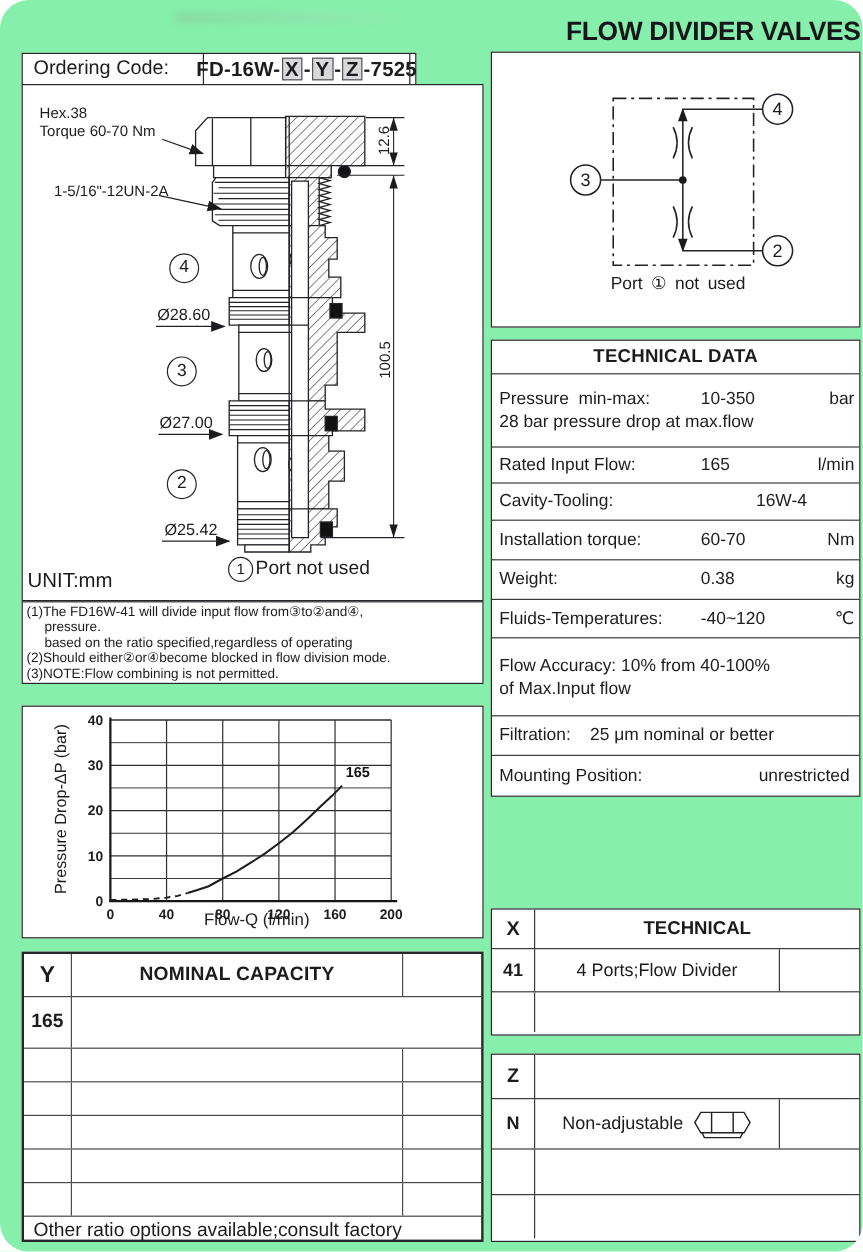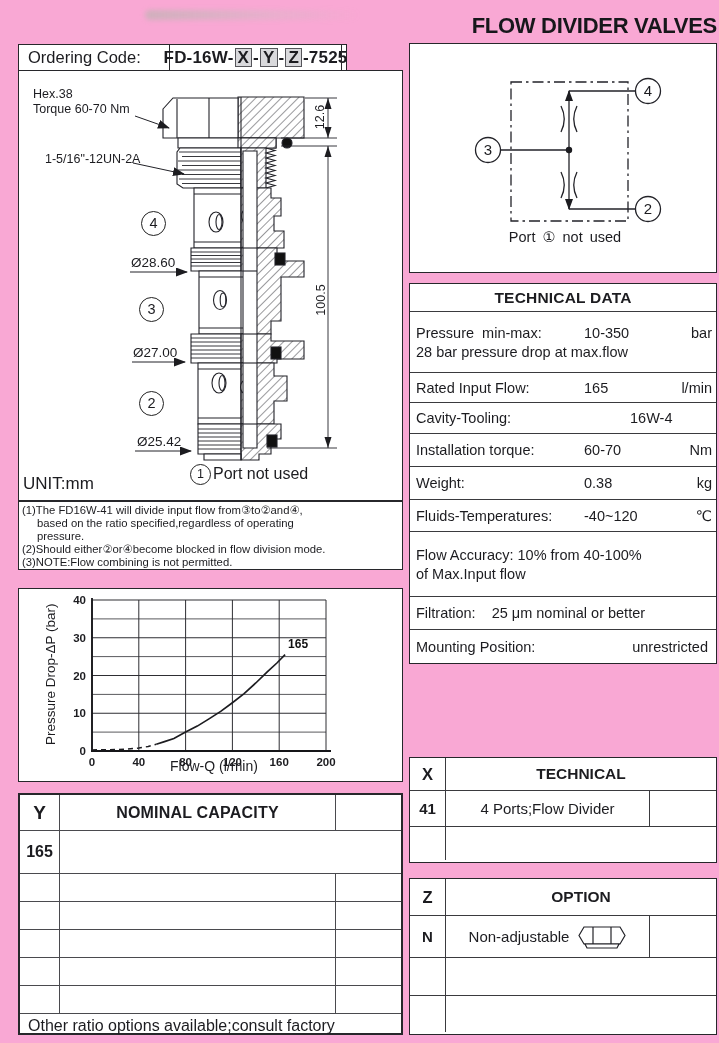--- a/index.html
+++ b/index.html
@@ -1,17 +1,17 @@
 <!DOCTYPE html>
 <html><head>
 <meta charset="utf-8">
 <style>
   html,body{margin:0;padding:0;background:#fff;}
-  .page{position:relative;width:719px;height:1043px;background:#f9a8d4;overflow:hidden;
-        font-family:"Liberation Sans","DejaVu Sans",sans-serif;color:#1c1c20;}
+  .page{position:relative;width:719px;height:1043px;background:#86efac;overflow:hidden;
+        font-family:"Liberation Sans","DejaVu Sans",sans-serif;color:#1c1c20;border-radius:24px;}
   .box{position:absolute;border:1.6px solid #27272b;background:#fff;box-sizing:border-box;}
   svg{display:block;}
   svg text{font-family:"Liberation Sans","DejaVu Sans",sans-serif;}
 
   
   .title{position:absolute;top:13px;right:2px;margin:0;font-size:22px;font-weight:800;
          letter-spacing:-0.3px;color:#17171b;}
   .smudge{position:absolute;left:145px;top:10px;width:215px;height:10px;border-radius:5px;
           background:linear-gradient(90deg,rgba(140,190,150,.38),rgba(170,205,180,.22) 55%,rgba(170,205,180,0));
           filter:blur(2.5px);}
@@ -262,22 +262,22 @@
     <div class="pcirc" style="left:122px;top:140px;">4</div>
     <div class="pcirc" style="left:120px;top:226px;">3</div>
     <div class="pcirc" style="left:120px;top:320px;">2</div>
     <div class="pcirc small" style="left:171px;top:393px;">1</div>
     <div class="portnote">Port not used</div>
     <div class="unitlab">UNIT:mm</div>
   </div>
 
   <div class="box notesbox">
     <div>(1)The FD16W-41 will divide input flow from③to②and④,</div>
+    <div class="indent">pressure.</div>
     <div class="indent">based on the ratio specified,regardless of operating</div>
-    <div class="indent">pressure.</div>
     <div>(2)Should either②or④become blocked in flow division mode.</div>
     <div>(3)NOTE:Flow combining is not permitted.</div>
   </div>
 
   <div class="box chartbox">
     <svg id="chart-svg" width="382" height="191" viewBox="0 0 382 191">
         <line x1="73" y1="162.0" x2="307" y2="162.0" stroke="#2e2e33" stroke-width="1.1"></line>
         <line x1="73" y1="143.1" x2="307" y2="143.1" stroke="#2e2e33" stroke-width="0.8"></line>
         <line x1="73" y1="124.3" x2="307" y2="124.3" stroke="#2e2e33" stroke-width="1.1"></line>
         <line x1="73" y1="105.4" x2="307" y2="105.4" stroke="#2e2e33" stroke-width="0.8"></line>
@@ -459,21 +459,20 @@
       <div class="c-narrow ct-c1"></div>
       <div class="ct-desc"></div>
     </div>
   </div>
 
   <div class="box codetab ztab">
     <div class="trow z-head">
       <div class="c-narrow ct-c1">
           <span>Z</span>
         </div>
-      <div class="ct-title">OPTION</div>
     </div>
     <div class="trow z-data">
       <div class="c-narrow ct-c1">
           <span style="font-size:15px;">N</span>
         </div>
       <div class="ct-desc">
         <span>Non-adjustable</span>
         <svg class="nut" width="48" height="26" viewBox="0 0 48 26">
           <g stroke="#222228" fill="#fff" stroke-width="1.2">
             <polygon points="6,3 42,3 47,11.5 42,20 6,20 1,11.5"></polygon>

